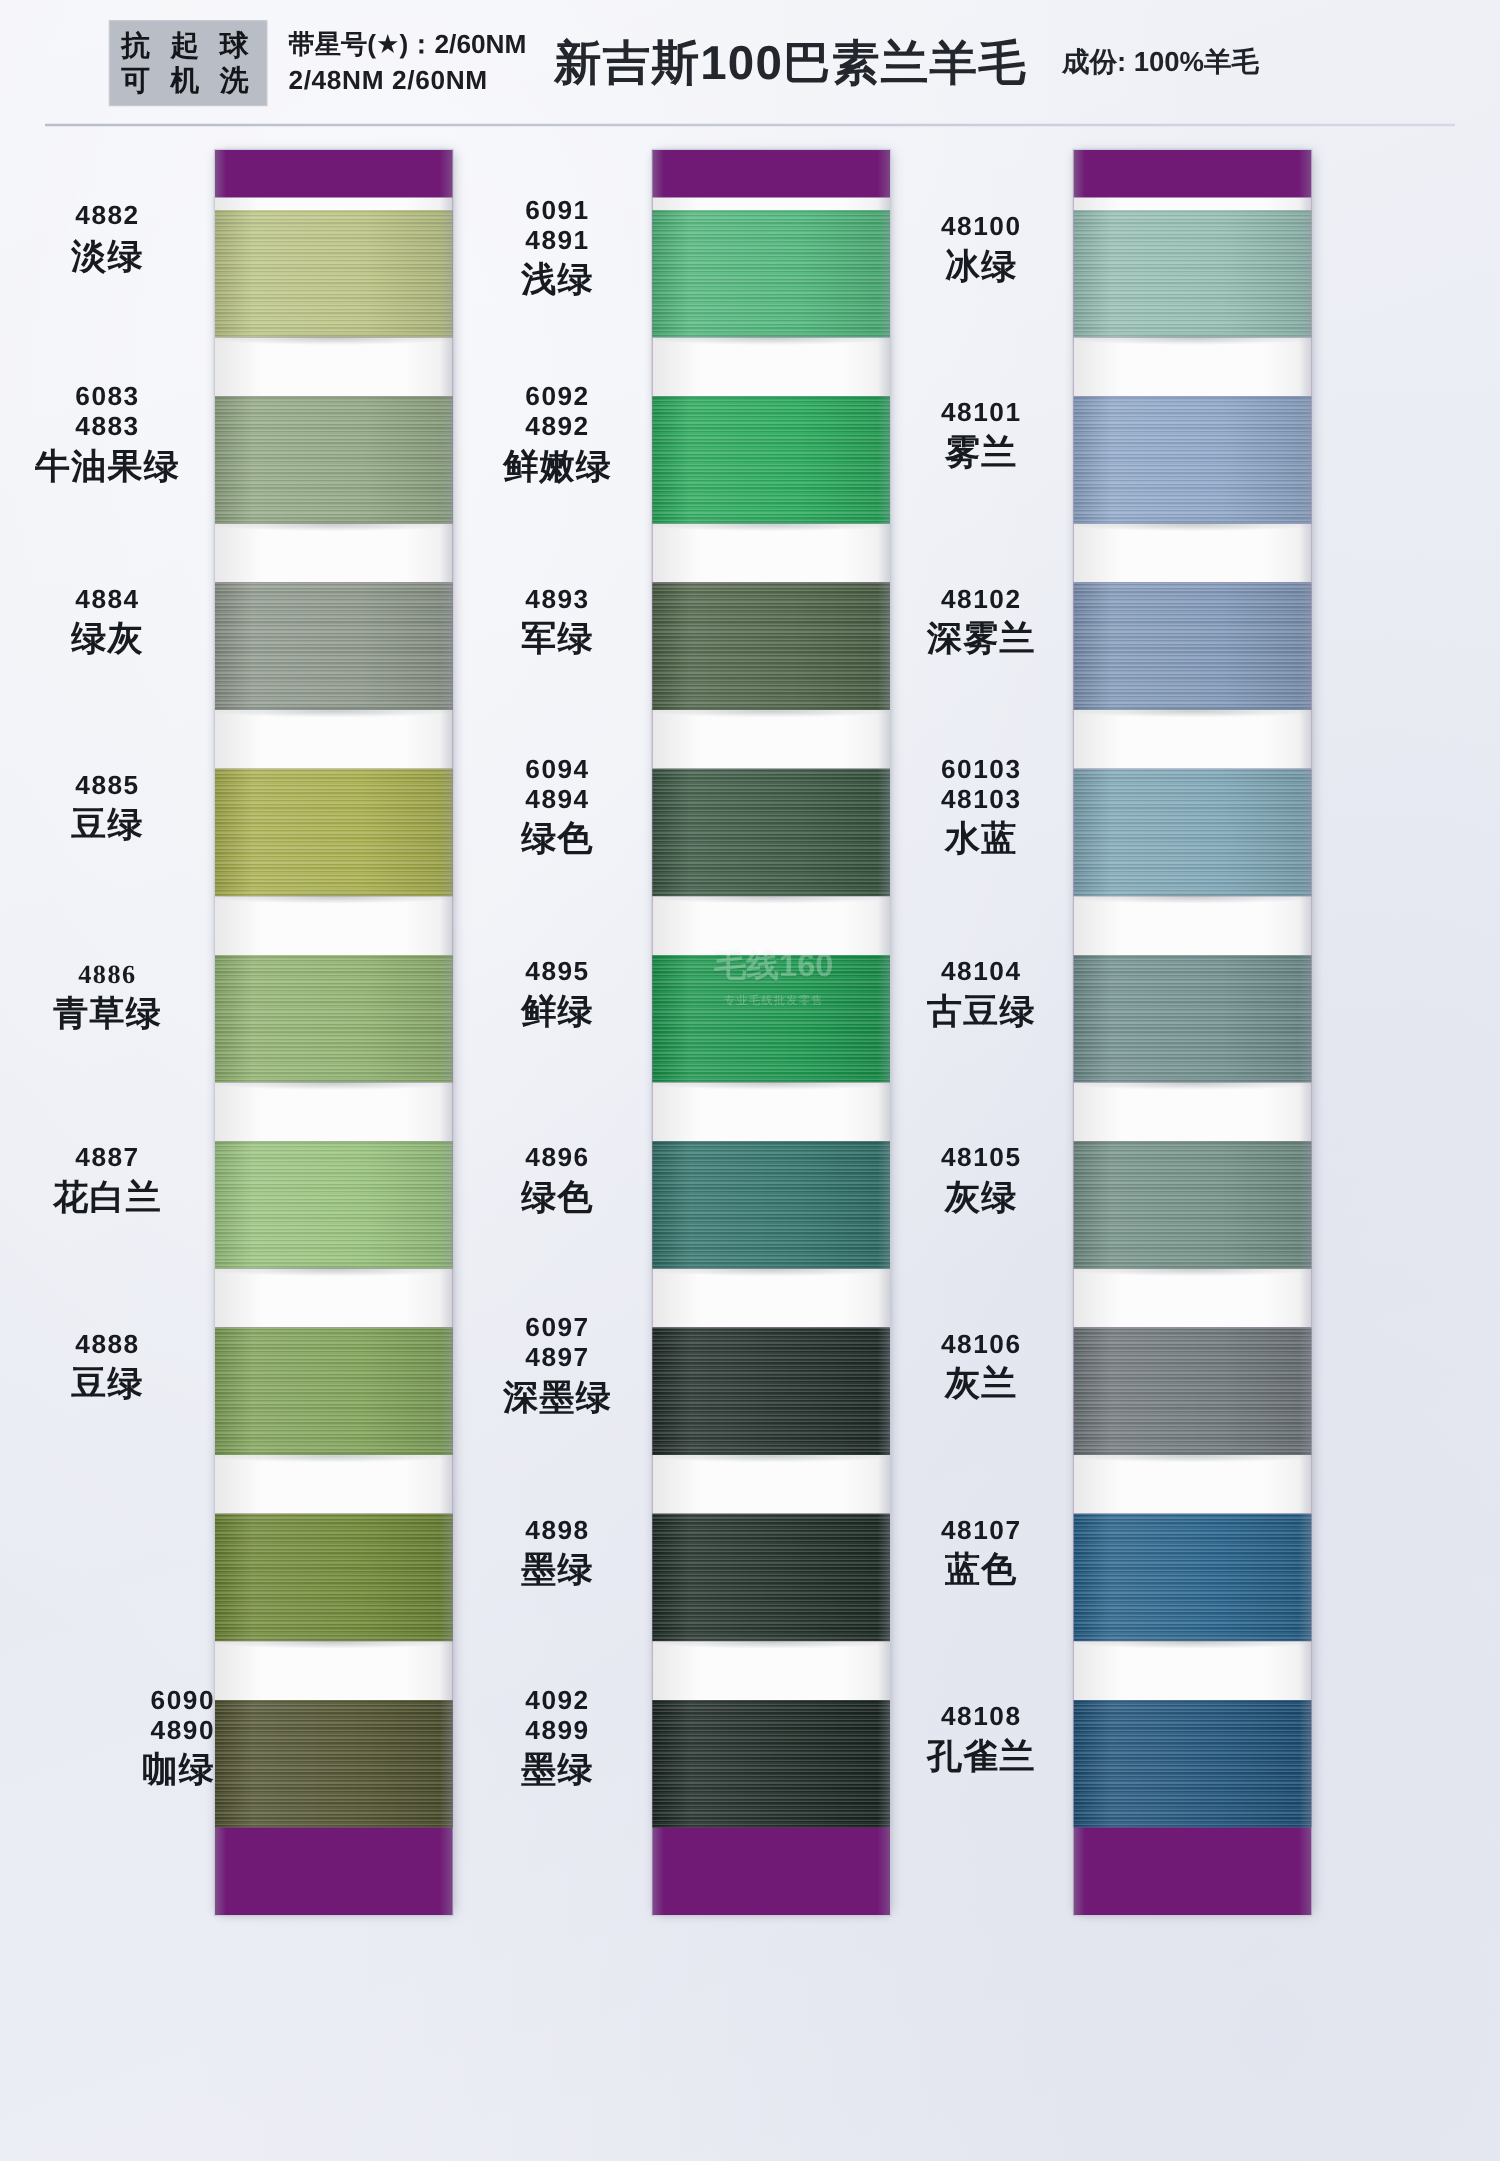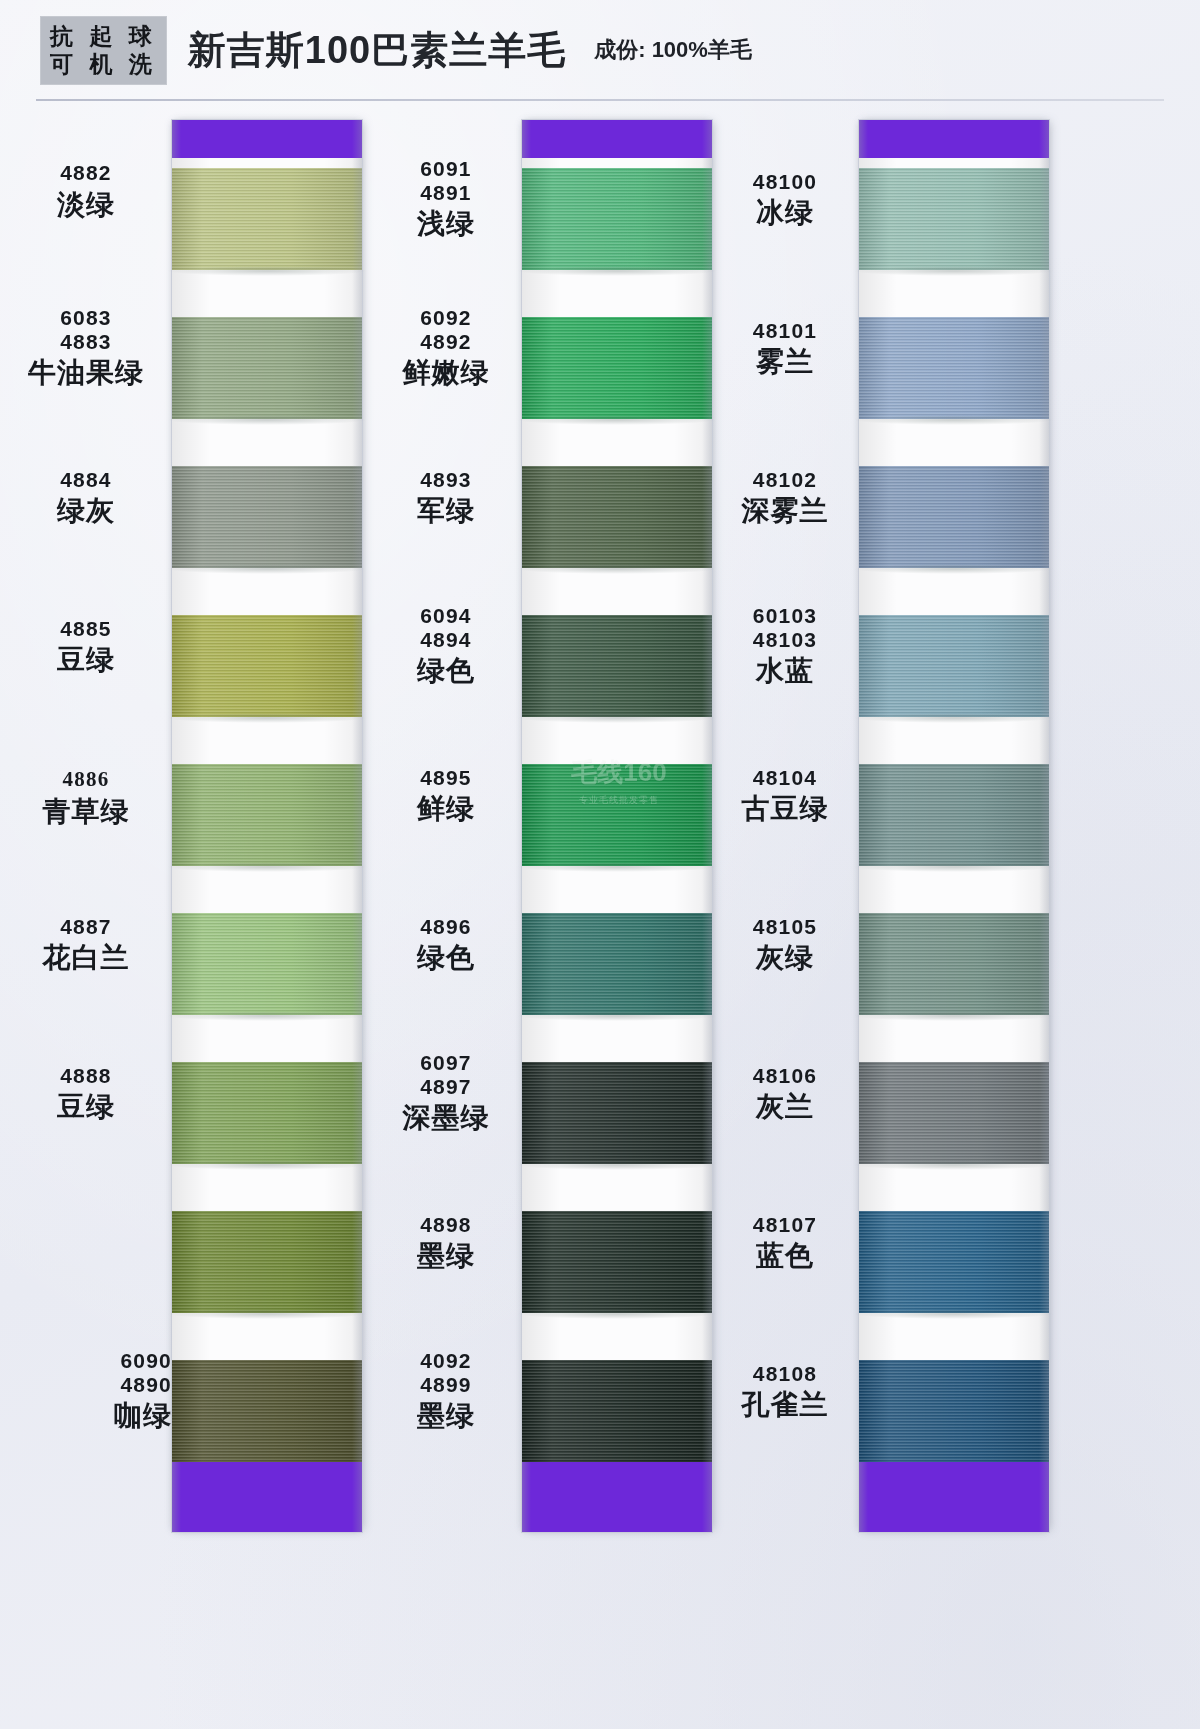--- a/index.html
+++ b/index.html
@@ -33,21 +33,21 @@
   }
 
   
   .header {
     position: absolute;
     top: 0; left: 0;
     width: 1200px;
     height: 100px;
     display: flex;
     align-items: center;
-    padding-left: 41px;
+    padding-left: 88px;
     box-sizing: border-box;
   }
   .header-rule {
     position: absolute;
     top: 99px;
     left: 36px;
     width: 1128px;
     height: 2px;
     background: linear-gradient(90deg,#b9bdcc,#c8ccd9 60%,#d6d9e3);
   }
@@ -104,21 +104,21 @@
   .col1 { left: 0px;   width: 370px; }
   .col2 { left: 370px; width: 355px; }
   .col3 { left: 711px; width: 475px; }
 
   
   .strip {
     position: absolute;
     top: 20px;
     width: 190px;
     height: 1412px;
-    background: #6d28d9;
+    background: #701a75;
     box-shadow:
       0 0 0 1px rgba(200,204,215,0.9),
       3px 0 9px -2px rgba(120,126,142,0.45),
       -2px 0 7px -2px rgba(120,126,142,0.30);
   }
   .col1 .strip { left: 172px; }
   .col2 .strip { left: 152px; }
   .col3 .strip { left: 148px; }
 
   
@@ -253,20 +253,24 @@
 </head>
 <body>
 
 <div class="paper"></div>
 
 <div class="header">
   <div class="badge">
     <div>抗 起 球</div>
     <div>可 机 洗</div>
   </div>
+  <div class="counts">
+    <div>带星号(★)：2/60NM</div>
+    <div class="row2">2/48NM  2/60NM</div>
+  </div>
   <div class="title">新吉斯100巴素兰羊毛</div>
   <div class="composition">成份: 100%羊毛</div>
 </div>
 <div class="header-rule"></div>
 
 <div class="board">
 
   <div class="column col1">
     <div class="labels">
         <div class="label" style="top: 23px;">

